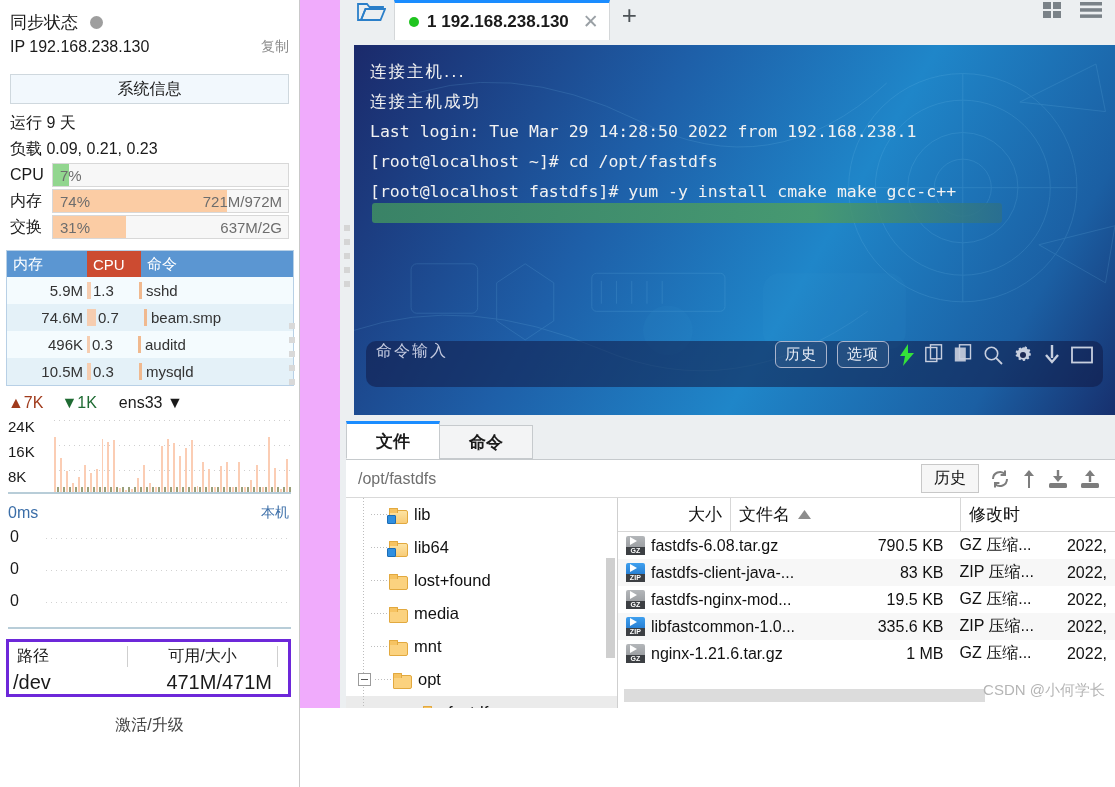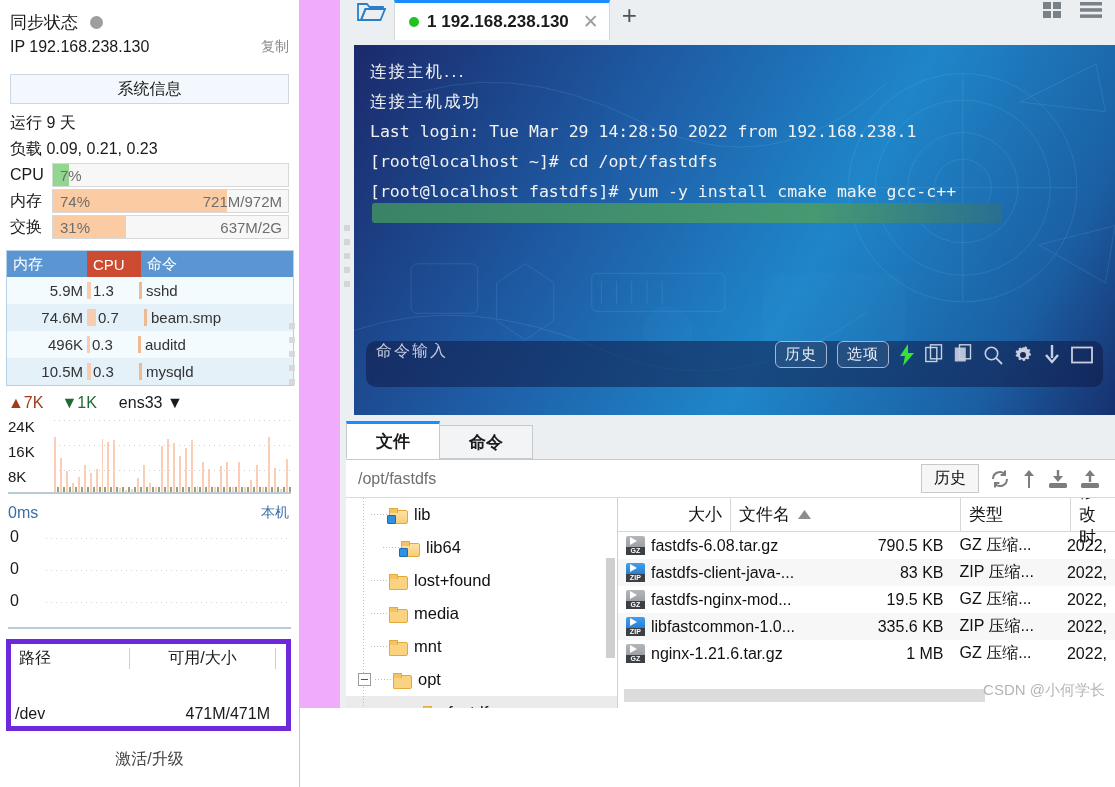--- a/index.html
+++ b/index.html
@@ -132,26 +132,26 @@
     position: relative; margin: 0 8px; height: 105px;
     border-bottom: 2px solid #b8cdd8;
   }
   .ping-graph .ax { position: absolute; left: 2px; font-size: 16px; color: #1a1a1a; }
   .ping-graph u {
     position: absolute; left: 38px; right: 0; height: 1px;
     background-image: repeating-linear-gradient(to right,#d2d2d2 0 1px,transparent 1px 5px);
   }
 
   
-  .disk-table { margin: 10px 8px 0 6px; border: 5px solid #6d28d9; }
+  .disk-table { margin: 10px 8px 0 6px; border: 3px solid #6d28d9; }
   .disk-head { display: flex; height: 28px; align-items: center; font-size: 16px; color: #1a1a1a; }
   .disk-head .dh1 { width: 118px; padding-left: 8px; }
   .disk-head .dh2 { flex: 1; text-align: center; border-left: 1px solid #cfcfcf; border-right: 1px solid #cfcfcf; }
   .disk-head .dh3 { width: 10px; }
-  .disk-row { display: flex; height: 24px; align-items: center; font-size: 16px; color: #1a1a1a; margin-top: 30px; }
+  .disk-row { display: flex; height: 24px; align-items: center; font-size: 20px; color: #1a1a1a; }
   .disk-row .dc1 { width: 118px; padding-left: 4px; }
   .disk-row .dc2 { flex: 1; text-align: right; padding-right: 6px; }
   .disk-row .dc3 { width: 10px; }
   .activate {
     text-align: center; font-size: 16px; color: #444; padding-top: 18px; cursor: pointer;
   }
 
   
   #main { flex: 1; position: relative; background: #eceff1; }
 
@@ -681,21 +681,21 @@
             <div class="vline" style="left:17px"></div>
             <div id="tree">
                 <div class="tnode" style="padding-left: 12px;">
                   <span style="width:13px;flex:0 0 13px"></span>
                   <span class="dots"></span>
                   <span class="folderglyph link">
                     <span class="shortcut"></span>
                   </span>
                   <span class="lbl">lib</span>
                 </div>
-                <div class="tnode" style="padding-left: 24px;">
+                <div class="tnode" style="padding-left: 12px;">
                   <span style="width:13px;flex:0 0 13px"></span>
                   <span class="dots"></span>
                   <span class="folderglyph link">
                     <span class="shortcut"></span>
                   </span>
                   <span class="lbl">lib64</span>
                 </div>
                 <div class="tnode" style="padding-left: 12px;">
                   <span style="width:13px;flex:0 0 13px"></span>
                   <span class="dots"></span>
@@ -744,21 +744,20 @@
 
           <div class="listpane">
             <div class="lhead">
               <div class="hc size">大小</div>
               <div class="hc name">
                 <span>文件名</span>
                 <svg style="margin-left:8px" width="13" height="9" viewBox="0 0 13 9">
                     <path d="M6.5 0 L13 9 H0 Z" fill="#8d8d8d"></path>
                   </svg>
               </div>
-              <div class="hc type">类型</div>
               <div class="hc mtime">修改时</div>
             </div>
             <div id="filerows">
                 <div class="lrow">
                   <span class="c name">
                     <span class="fico gz">
                       <span class="arrow"></span>
                       <span class="tagtxt">GZ</span>
                     </span>
                     <span>fastdfs-6.08.tar.gz</span>

